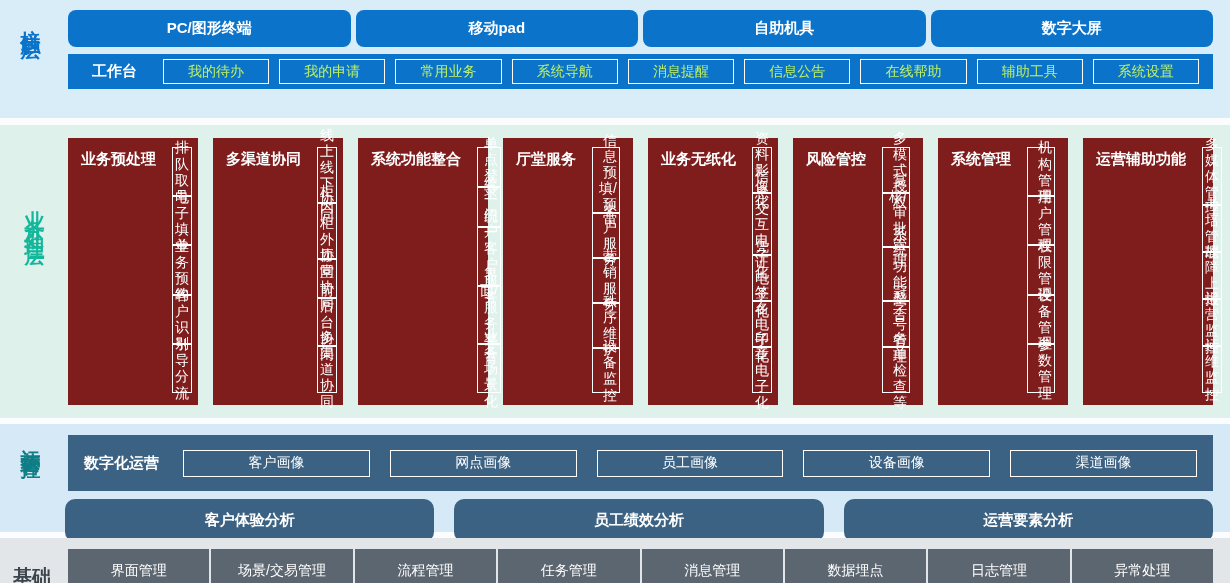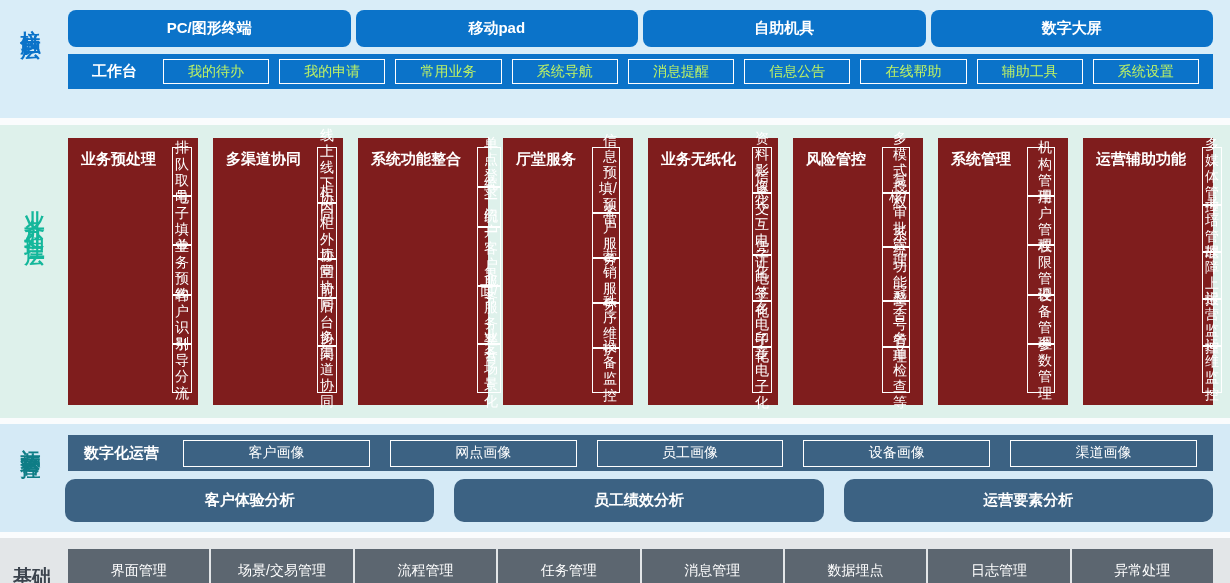--- a/index.html
+++ b/index.html
@@ -58,21 +58,21 @@
   .col-title { color:#fff; font-weight:bold; font-size:15px; text-align:center; height:30px; line-height:30px; flex:none; }
   .col-items { flex:1; display:flex; flex-direction:column; justify-content:space-between; margin-top:3px; }
   .col-item {
     min-height:34px; border:1px solid #fff; color:#fff; font-size:14px;
     display:flex; align-items:center; justify-content:center;
     text-align:right; line-height:1.15; padding:1px 2px;margin-left:16px;
   }
 
   
   .ops-bar {
-    margin-top:11px; margin-left:68px; width:1145px; height:36px;
+    margin-top:11px; margin-left:68px; width:1145px; height:56px;
     background:#3c6283; display:flex; align-items:center; gap:20px; padding:0 16px;
   }
   .ops-label { color:#fff; font-weight:bold; font-size:15px; margin-right:4px; flex:none; }
   .ops-item {
     flex:1; height:27px; border:1px solid #fff; color:#fff; font-size:14px;
     display:flex; align-items:center; justify-content:center;
   }
   .analysis { margin-top:8px; margin-left:65px; width:1148px; display:flex; gap:20px; }
   .analysis-btn {
     flex:1; height:43px; background:#3c6283; border-radius:10px;

